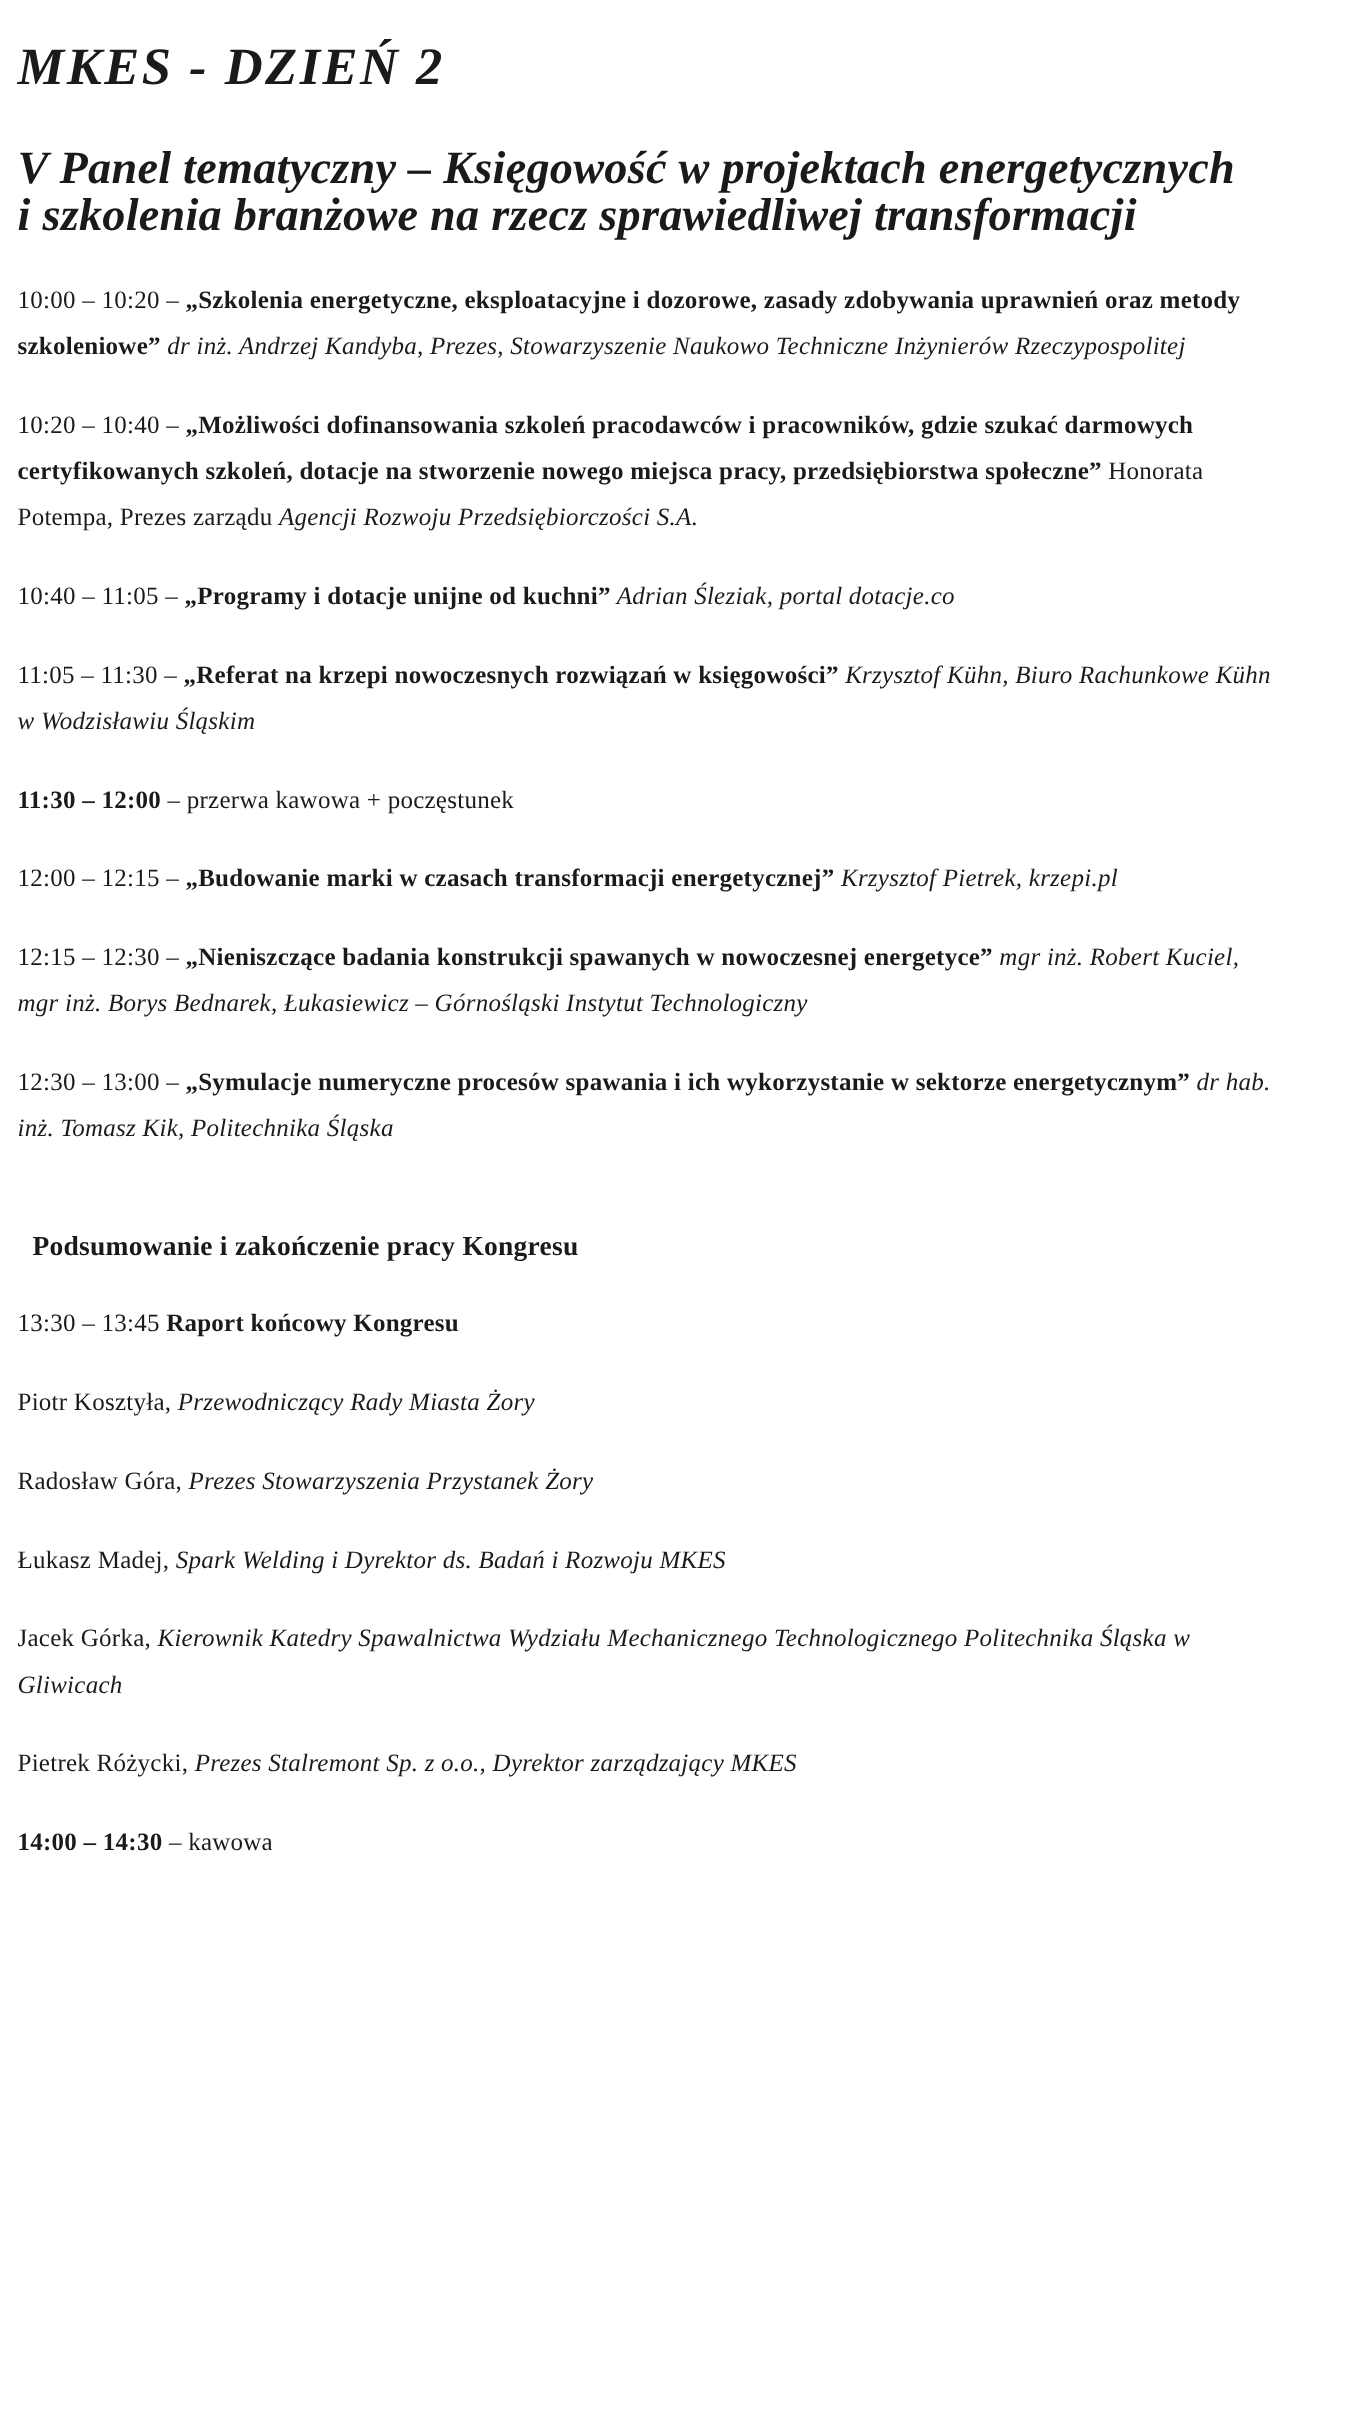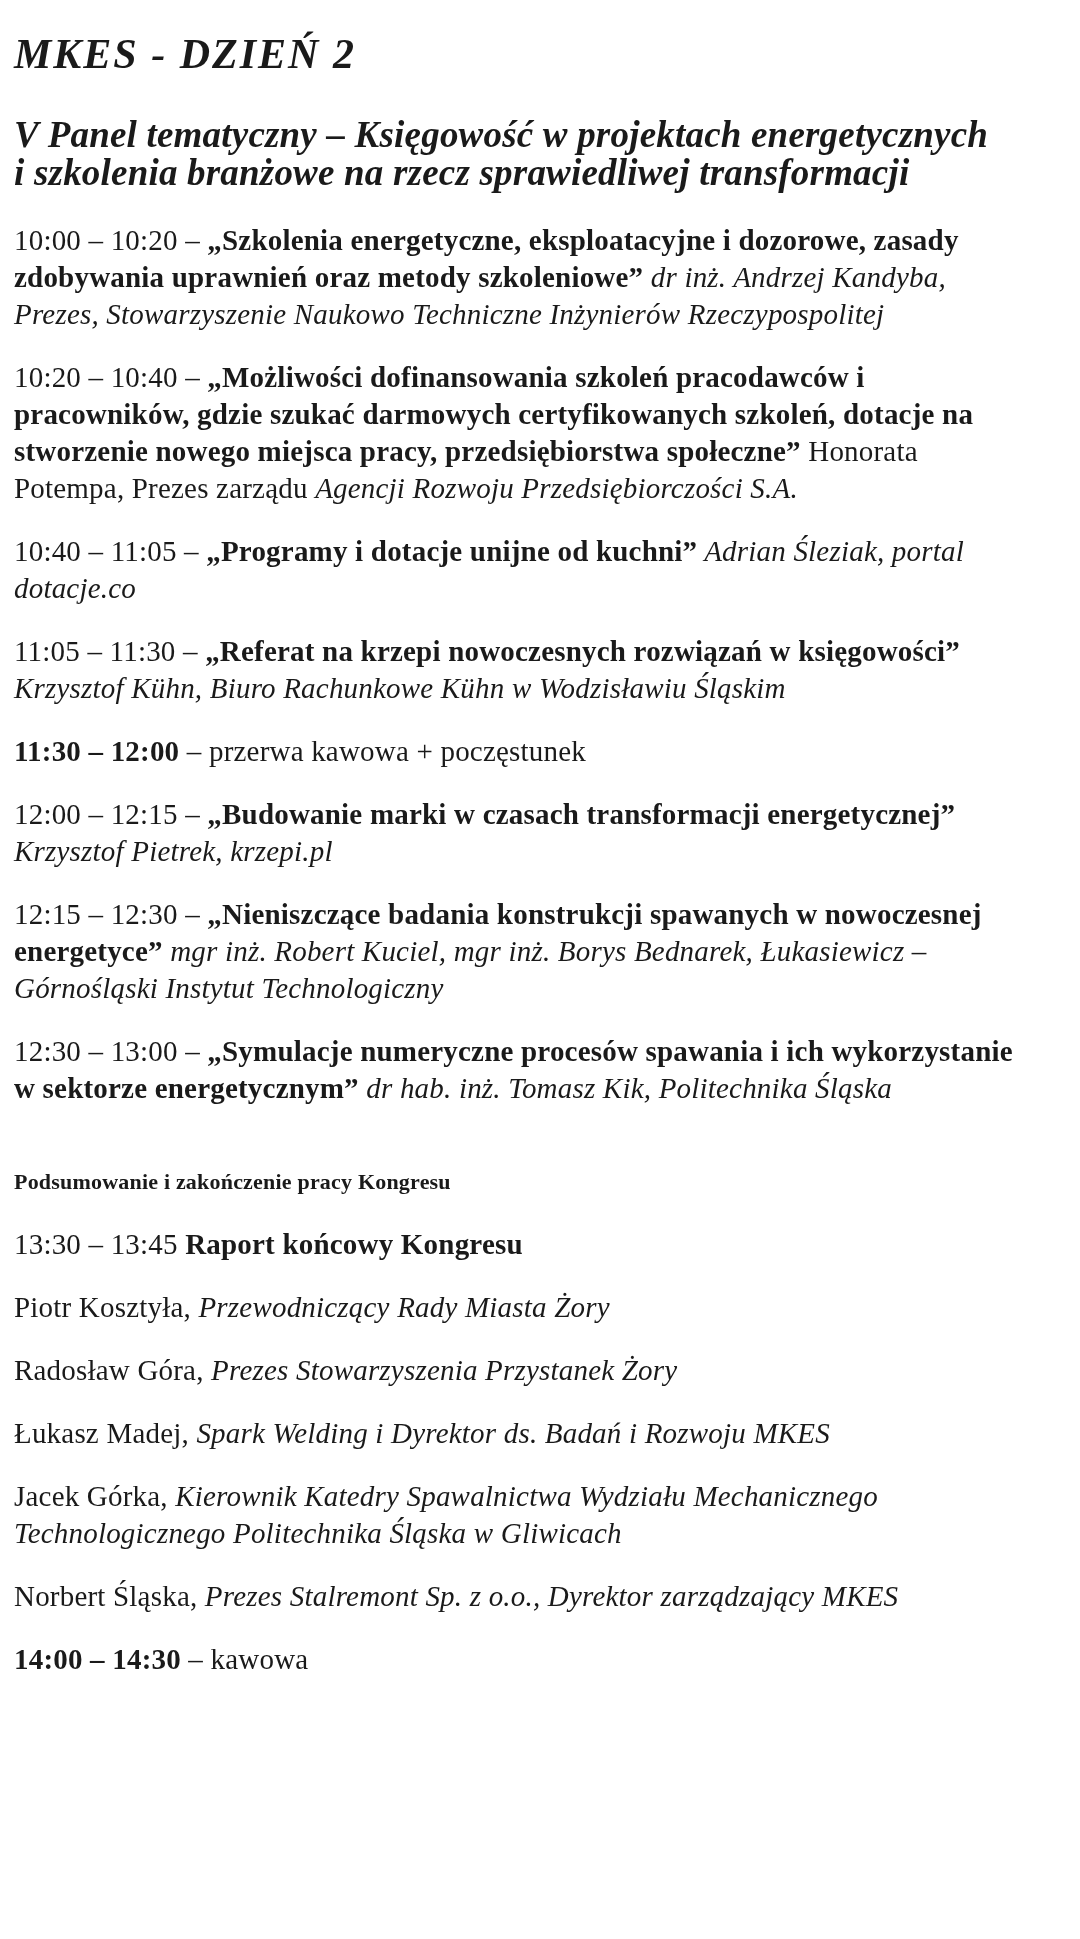--- a/index.html
+++ b/index.html
@@ -26,33 +26,33 @@
     font-size: 37px;
     line-height: 38px;
     font-weight: 700;
     font-style: italic;
     letter-spacing: 0.2px;
     max-width: 985px;
     margin: 0 0 30px 0;
   }
   .section-heading.panel-vi { margin-top: 60px; }
   .para {
-    font-size: 29px;
+    font-size: 20px;
     line-height: 37px;
     letter-spacing: 0.2px;
     max-width: 1012px;
     margin: 0 0 26px 0;
     font-weight: 400;
   }
   .subsection-heading {
     font-size: 22px;
     line-height: 37px;
     letter-spacing: 0.2px;
     font-weight: 700;
-    margin: 56px 0 26px 0;
+    margin: 56px 0 26px 12px;
   }
   .t-bold { font-weight: 700; }
   .t-italic { font-style: italic; }
   .t-bolditalic { font-weight: 700; font-style: italic; }
 </style>
 </head>
 <body>
 
 <div class="page">
 
@@ -82,18 +82,18 @@
   <p class="para"><span>13:30 – 13:45 </span><span class="t-bold">Raport końcowy Kongresu</span></p>
 
   <p class="para"><span>Piotr Kosztyła, </span><span class="t-italic">Przewodniczący Rady Miasta Żory</span></p>
 
   <p class="para"><span>Radosław Góra, </span><span class="t-italic">Prezes Stowarzyszenia Przystanek Żory</span></p>
 
   <p class="para"><span>Łukasz Madej, </span><span class="t-italic">Spark Welding i Dyrektor ds. Badań i Rozwoju MKES</span></p>
 
   <p class="para"><span>Jacek Górka, </span><span class="t-italic">Kierownik Katedry Spawalnictwa Wydziału Mechanicznego Technologicznego Politechnika Śląska w Gliwicach</span></p>
 
-  <p class="para"><span>Norbert Śląska, </span><span class="t-italic">Prezes Stalremont Sp. z o.o., Dyrektor zarządzający MKES</span></p>
+  <p class="para"><span>Pietrek Różycki, </span><span class="t-italic">Prezes Stalremont Sp. z o.o., Dyrektor zarządzający MKES</span></p>
 
 
   <p class="para"><span class="t-bold">14:00 – 14:30</span><span> – kawowa</span></p>
 
 </div>
 
 </body></html>

